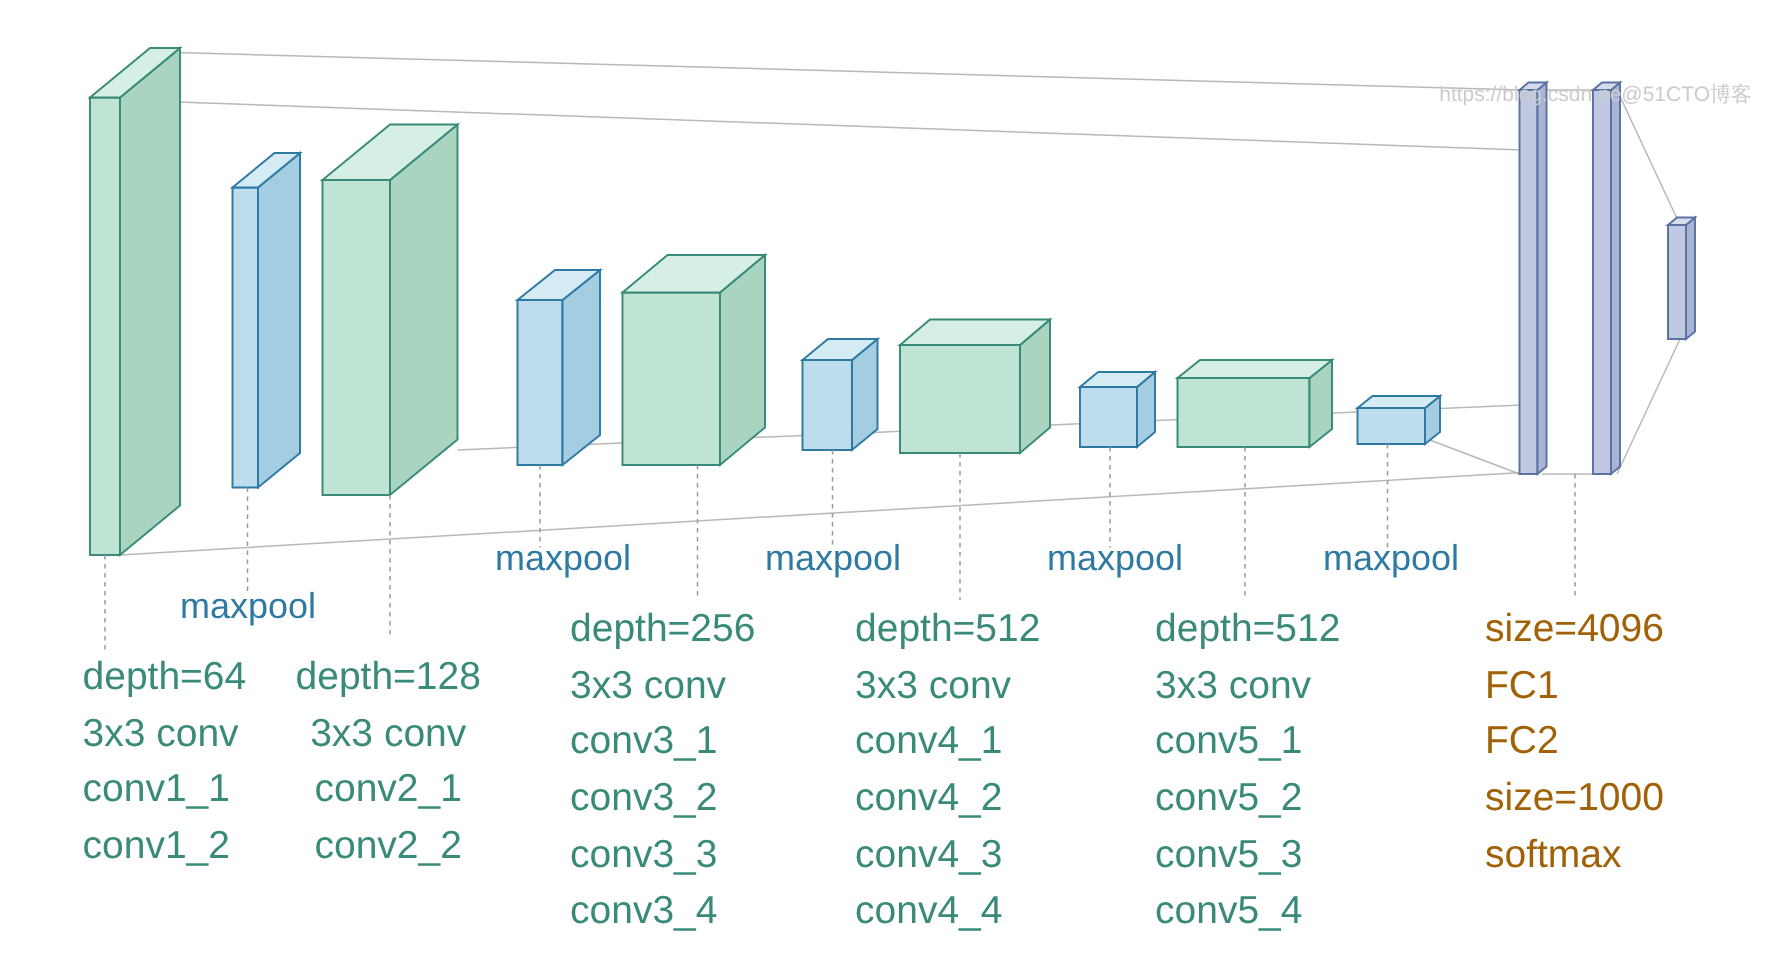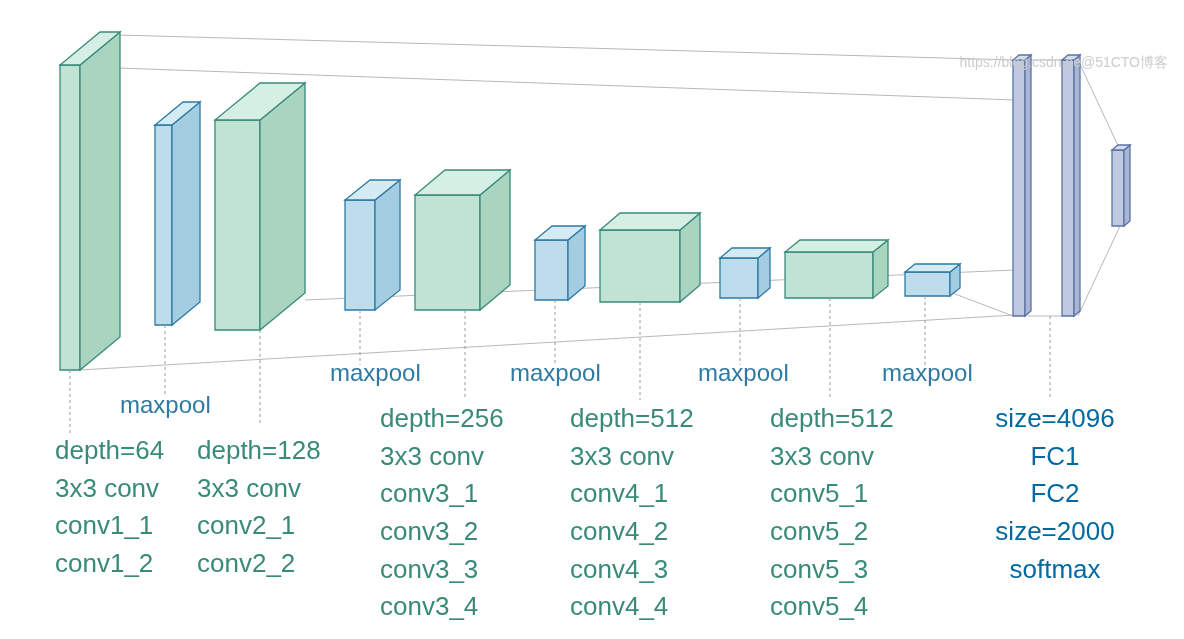--- a/index.html
+++ b/index.html
@@ -14,21 +14,21 @@
   svg { position: absolute; top: 0; left: 0; }
   .label {
     position: absolute;
     font-size: 26px;
     line-height: 1.45;
     text-align: left;
     white-space: nowrap;
   }
   .pool { color: #2e7aa3; font-size: 24px; }
   .conv { color: #3a8a7a; }
-  .fc   { color: #0369a1; text-align: center; }
+  .fc   { color: #a16207; }
   .watermark {
     position: absolute;
     right: 16px;
     top: 54px;
     font-size: 14px;
     color: #cccccc;
     padding-left: 29px;
   }
 </style>
 </head>
@@ -160,21 +160,21 @@
 <div class="label pool" style="left:698px; top:356px;">maxpool</div>
 <div class="label pool" style="left:882px; top:356px;">maxpool</div>
 
 <div class="label conv" style="left:55px; top:432px;">
   <span>depth=64</span><br>
   <span>3x3 conv</span><br>
   <span>conv1_1</span><br>
   <span>conv1_2</span>
 </div>
 
-<div class="label conv" style="left:197px; top:432px;">
+<div class="label conv" style="left:197px; top:432px;text-align:center;">
   <span>depth=128</span><br>
   <span>3x3 conv</span><br>
   <span>conv2_1</span><br>
   <span>conv2_2</span>
 </div>
 
 <div class="label conv" style="left:380px; top:400px;">
   <span>depth=256</span><br>
   <span>3x3 conv</span><br>
   <span>conv3_1</span><br>
@@ -198,17 +198,17 @@
   <span>conv5_1</span><br>
   <span>conv5_2</span><br>
   <span>conv5_3</span><br>
   <span>conv5_4</span>
 </div>
 
 <div class="label fc" style="left:990px; top:400px; width:130px;">
   <span>size=4096</span><br>
   <span>FC1</span><br>
   <span>FC2</span><br>
-  <span>size=2000</span><br>
+  <span>size=1000</span><br>
   <span>softmax</span>
 </div>
 
 <div class="watermark">https://blog.csdn.ne@51CTO博客</div>
 
 </body></html>

